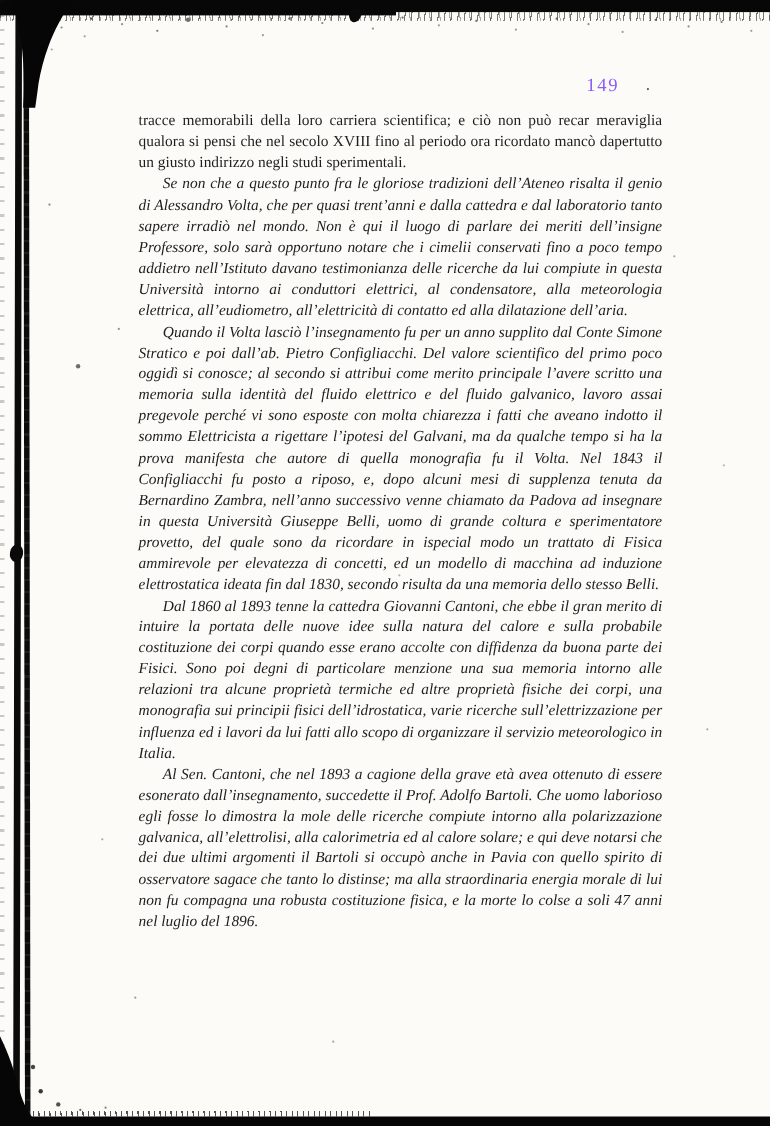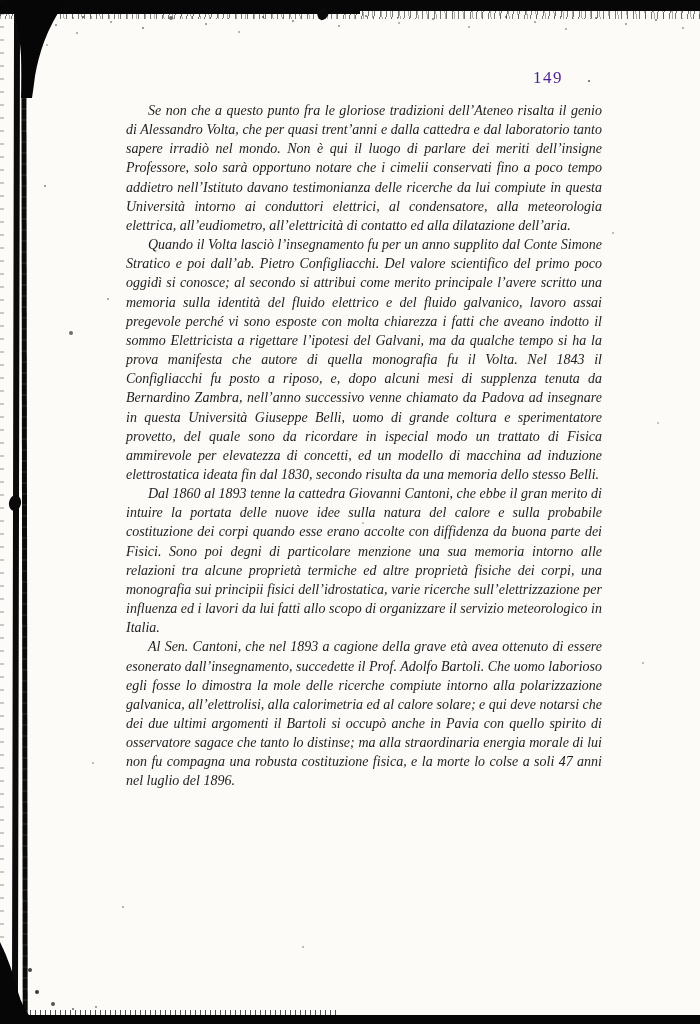--- a/index.html
+++ b/index.html
@@ -77,21 +77,21 @@
       36px 991px 0 1px rgba(10,10,10,.8), 52px 1003px 0 1px rgba(10,10,10,.7),
       72px 1008px 0 0 rgba(10,10,10,.6),  95px 1006px 0 0 rgba(10,10,10,.5),
       29px 969px 0 1px rgba(10,10,10,.75);
   }
 
   .blots { position: absolute; left: 0; top: 0; pointer-events: none; }
 
   
   .page-number {
     position: absolute; left: 533px; top: 68px;
-    font-size: 17px; letter-spacing: 1.5px; color: #4c1d95;
+    font-size: 17px; letter-spacing: 1.5px; color: #8b5cf6;
   }
   .text-block {
     position: absolute; left: 126px; top: 101px; width: 476px;
     font-size: 14px; line-height: 19.15px;
     text-align: justify; text-justify: inter-word;
     color: #1d1d1d;
   }
   .para { margin: 0; padding: 0; }
   .para.indent { text-indent: 22px; font-style: italic; }
 </style>
@@ -111,19 +111,20 @@
   <svg class="blots" width="700" height="1024" viewBox="0 0 700 1024">
     <path fill="#060606" d="M10,0 L66,0 C57,14 49,28 44,42 C40,53 37,64 35,76 C34,84 33,91 32,98
              L21,98 C23,70 21,42 16,18 C14,11 12,5 10,0 Z"></path>
     <path fill="#060606" d="M0,942 C8,958 14,976 18,992 C21,1003 26,1012 32,1019 L40,1024 L0,1024 Z"></path>
     <path fill="#0a0a0a" d="M320,9 q6,-4 8,1 q2,5 -3,9 q-5,3 -7,-2 q-2,-5 2,-8 z"></path>
   </svg>
 
   <div class="page-number">149</div>
 
   <main class="text-block">
+    <p class="para">tracce memorabili della loro carriera scientifica; e ciò non può recar meraviglia qualora si pensi che nel secolo XVIII fino al periodo ora ricordato mancò dapertutto un giusto indirizzo negli studi sperimentali.</p>
     <p class="para indent">Se non che a questo punto fra le gloriose tradizioni dell’Ateneo risalta il genio di Alessandro Volta, che per quasi trent’anni e dalla cattedra e dal laboratorio tanto sapere irradiò nel mondo. Non è qui il luogo di parlare dei meriti dell’insigne Professore, solo sarà opportuno notare che i cimelii conservati fino a poco tempo addietro nell’Istituto davano testimonianza delle ricerche da lui compiute in questa Università intorno ai conduttori elettrici, al condensatore, alla meteorologia elettrica, all’eudiometro, all’elettricità di contatto ed alla dilatazione dell’aria.</p>
     <p class="para indent">Quando il Volta lasciò l’insegnamento fu per un anno supplito dal Conte Simone Stratico e poi dall’ab. Pietro Configliacchi. Del valore scientifico del primo poco oggidì si conosce; al secondo si attribui come merito principale l’avere scritto una memoria sulla identità del fluido elettrico e del fluido galvanico, lavoro assai pregevole perché vi sono esposte con molta chiarezza i fatti che aveano indotto il sommo Elettricista a rigettare l’ipotesi del Galvani, ma da qualche tempo si ha la prova manifesta che autore di quella monografia fu il Volta. Nel 1843 il Configliacchi fu posto a riposo, e, dopo alcuni mesi di supplenza tenuta da Bernardino Zambra, nell’anno successivo venne chiamato da Padova ad insegnare in questa Università Giuseppe Belli, uomo di grande coltura e sperimentatore provetto, del quale sono da ricordare in ispecial modo un trattato di Fisica ammirevole per elevatezza di concetti, ed un modello di macchina ad induzione elettrostatica ideata fin dal 1830, secondo risulta da una memoria dello stesso Belli.</p>
     <p class="para indent">Dal 1860 al 1893 tenne la cattedra Giovanni Cantoni, che ebbe il gran merito di intuire la portata delle nuove idee sulla natura del calore e sulla probabile costituzione dei corpi quando esse erano accolte con diffidenza da buona parte dei Fisici. Sono poi degni di particolare menzione una sua memoria intorno alle relazioni tra alcune proprietà termiche ed altre proprietà fisiche dei corpi, una monografia sui principii fisici dell’idrostatica, varie ricerche sull’elettrizzazione per influenza ed i lavori da lui fatti allo scopo di organizzare il servizio meteorologico in Italia.</p>
     <p class="para indent">Al Sen. Cantoni, che nel 1893 a cagione della grave età avea ottenuto di essere esonerato dall’insegnamento, succedette il Prof. Adolfo Bartoli. Che uomo laborioso egli fosse lo dimostra la mole delle ricerche compiute intorno alla polarizzazione galvanica, all’elettrolisi, alla calorimetria ed al calore solare; e qui deve notarsi che dei due ultimi argomenti il Bartoli si occupò anche in Pavia con quello spirito di osservatore sagace che tanto lo distinse; ma alla straordinaria energia morale di lui non fu compagna una robusta costituzione fisica, e la morte lo colse a soli 47 anni nel luglio del 1896.</p>
   </main>
 
 </div>
 
 </body></html>

